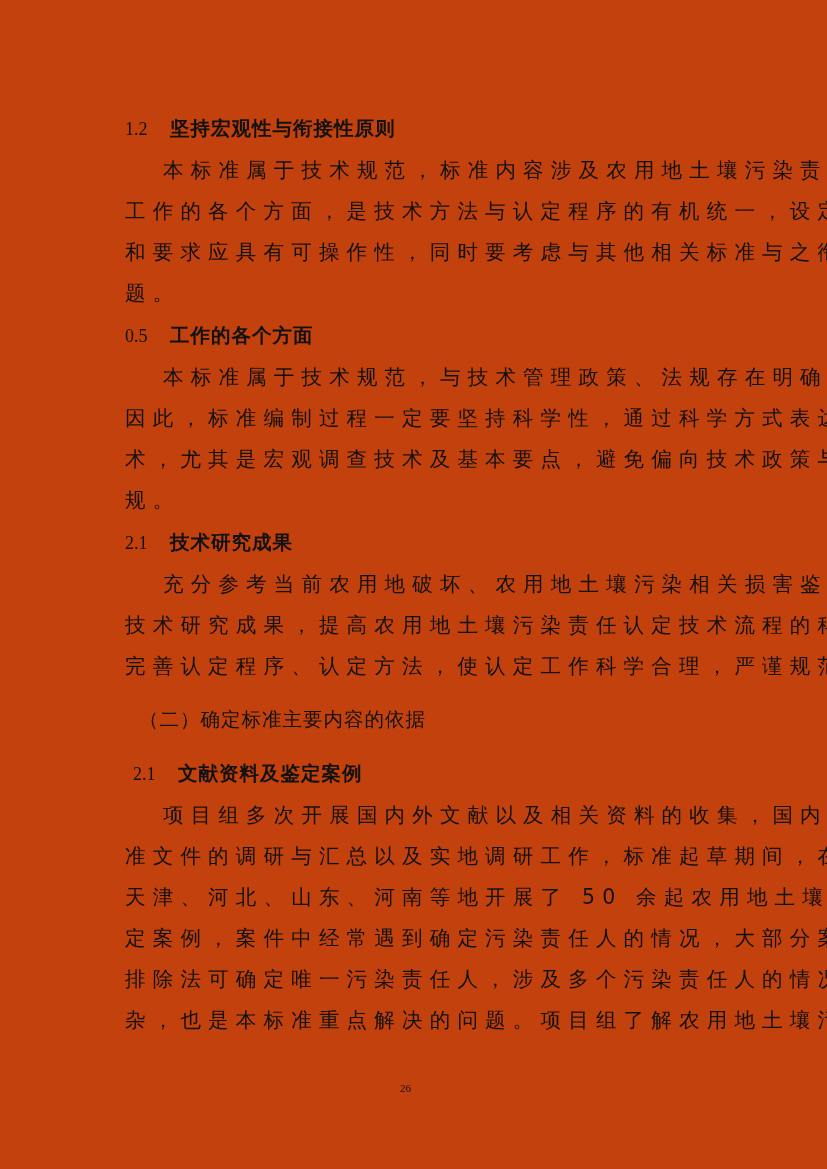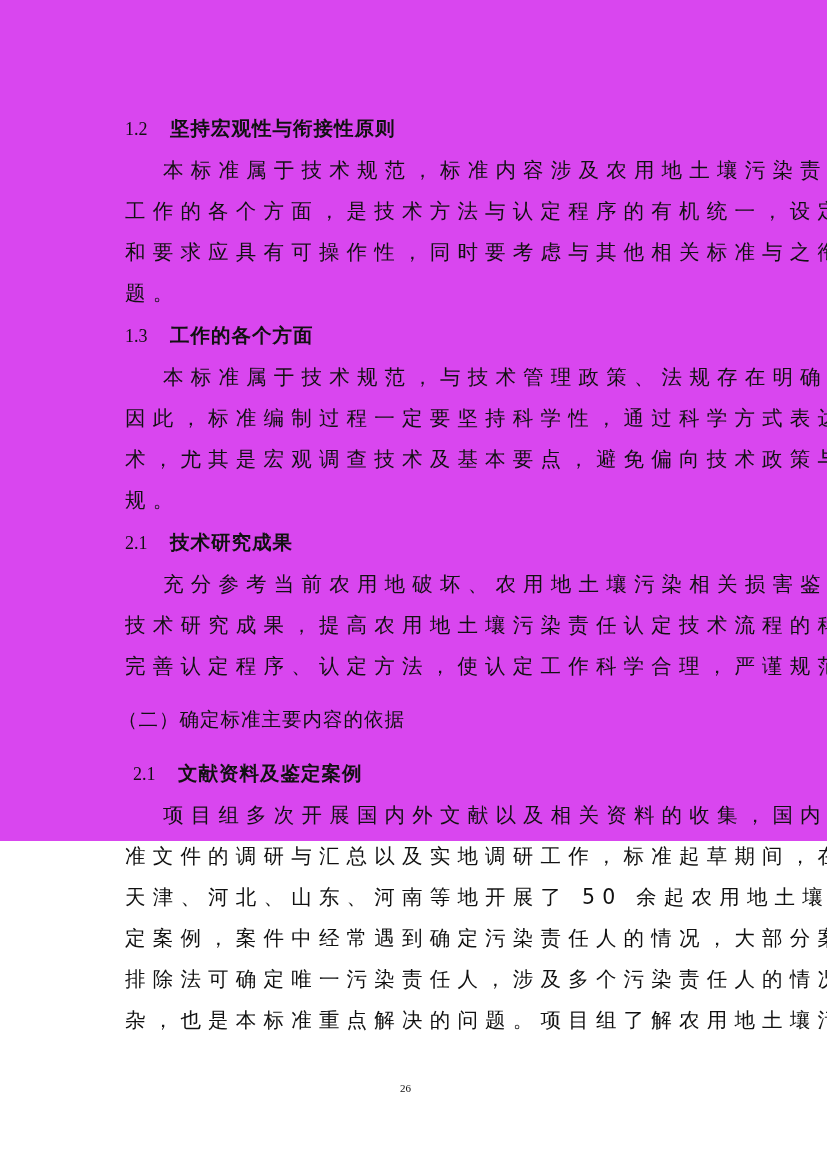--- a/index.html
+++ b/index.html
@@ -1,18 +1,18 @@
 <!DOCTYPE html>
 <html><head>
 <meta charset="utf-8">
 <style>
   html, body { margin: 0; padding: 0; background: #ffffff; }
   body { width: 827px; height: 1169px; position: relative; overflow: hidden;
          font-family: "DejaVu Sans", sans-serif; color: #111; }
-  .page { position: absolute; left: 0; top: 0; width: 827px; height: 841px; background: #d946ef; }
+  .page { position: absolute; left: 0; top: 0; width: 827px; height: 1169px; background: #c2410c; }
   .line { position: absolute; left: 125px; width: 560px; height: 30px; white-space: nowrap;
           font-size: 20.5px; letter-spacing: 7.2px; line-height: 30px; }
   .indent { left: 163px; }
   .heading { position: absolute; left: 125px; height: 30px; line-height: 30px; white-space: nowrap;
              font-size: 19.5px; font-weight: bold; }
   .heading .num { font-family: "Liberation Serif", serif; font-weight: normal; font-size: 18px;
                   display: inline-block; width: 45px; letter-spacing: 0; }
   .heading .title { letter-spacing: 1px; }
   .section { position: absolute; left: 118px; height: 30px; line-height: 30px; white-space: nowrap;
              font-size: 19.5px; letter-spacing: 1px; }
@@ -26,35 +26,35 @@
 
   <div class="heading" style="top:114px;">
     <span class="num">1.2</span><span class="title">坚持宏观性与衔接性原则</span>
   </div>
   <div class="line indent" style="top:155px;">本标准属于技术规范，标准内容涉及农用地土壤污染责任认定</div>
   <div class="line" style="top:196px;">工作的各个方面，是技术方法与认定程序的有机统一，设定的技术</div>
   <div class="line" style="top:237px;">和要求应具有可操作性，同时要考虑与其他相关标准与之衔接的问</div>
   <div class="line" style="top:278px;">题。</div>
 
   <div class="heading" style="top:321px;">
-    <span class="num">1.3</span><span class="title">工作的各个方面</span>
+    <span class="num">0.5</span><span class="title">工作的各个方面</span>
   </div>
   <div class="line indent" style="top:362px;">本标准属于技术规范，与技术管理政策、法规存在明确差异，</div>
   <div class="line" style="top:403px;">因此，标准编制过程一定要坚持科学性，通过科学方式表达调查技</div>
   <div class="line" style="top:444px;">术，尤其是宏观调查技术及基本要点，避免偏向技术政策与技术法</div>
   <div class="line" style="top:485px;">规。</div>
 
   <div class="heading" style="top:528px;">
     <span class="num">2.1</span><span class="title">技术研究成果</span>
   </div>
   <div class="line indent" style="top:569px;">充分参考当前农用地破坏、农用地土壤污染相关损害鉴定评估</div>
   <div class="line" style="top:610px;">技术研究成果，提高农用地土壤污染责任认定技术流程的科学性，</div>
   <div class="line" style="top:651px;">完善认定程序、认定方法，使认定工作科学合理，严谨规范。</div>
 
-  <div class="section" style="top:705px;">（二）确定标准主要内容的依据</div>
+  <div class="section" style="top:705px;margin-left:21px;">（二）确定标准主要内容的依据</div>
 
   <div class="heading" style="top:759px;margin-left:8px;">
     <span class="num">2.1</span><span class="title">文献资料及鉴定案例</span>
   </div>
   <div class="line indent" style="top:800px;">项目组多次开展国内外文献以及相关资料的收集，国内相关标</div>
   <div class="line" style="top:841px;">准文件的调研与汇总以及实地调研工作，标准起草期间，在江西、</div>
   <div class="line" style="top:882px;">天津、河北、山东、河南等地开展了 50 余起农用地土壤环境损害鉴</div>
   <div class="line" style="top:923px;">定案例，案件中经常遇到确定污染责任人的情况，大部分案件通过</div>
   <div class="line" style="top:964px;">排除法可确定唯一污染责任人，涉及多个污染责任人的情况比较复</div>
   <div class="line" style="top:1005px;">杂，也是本标准重点解决的问题。项目组了解农用地土壤污染责任</div>

